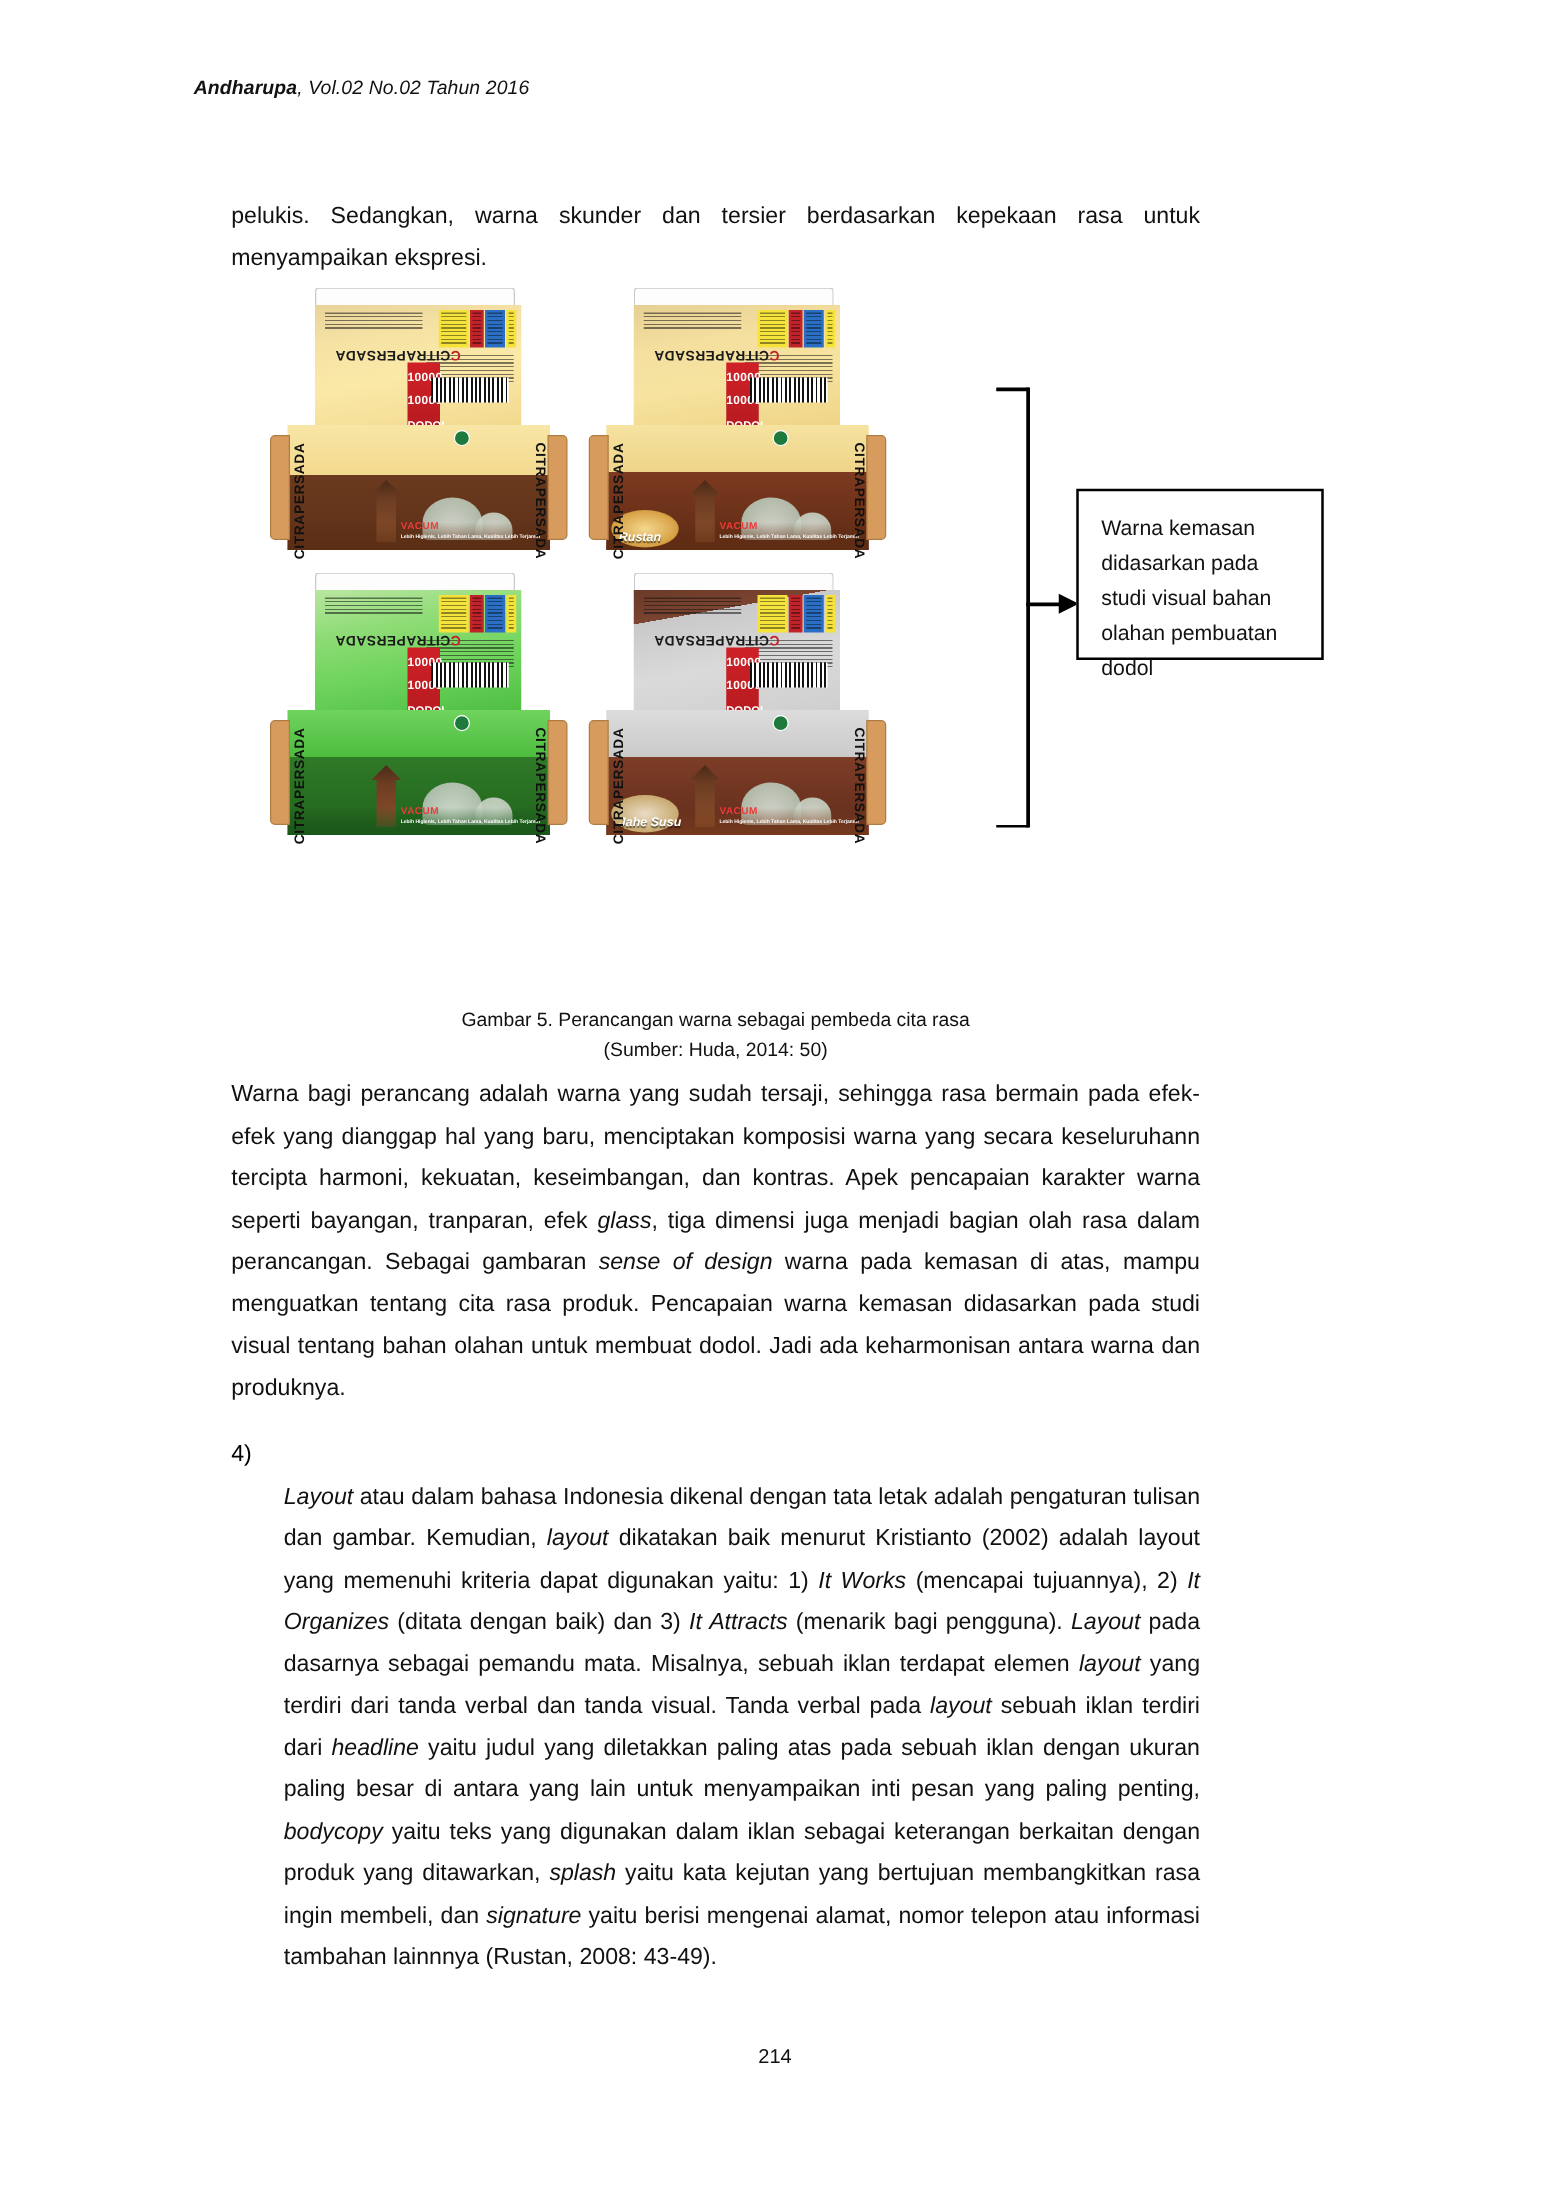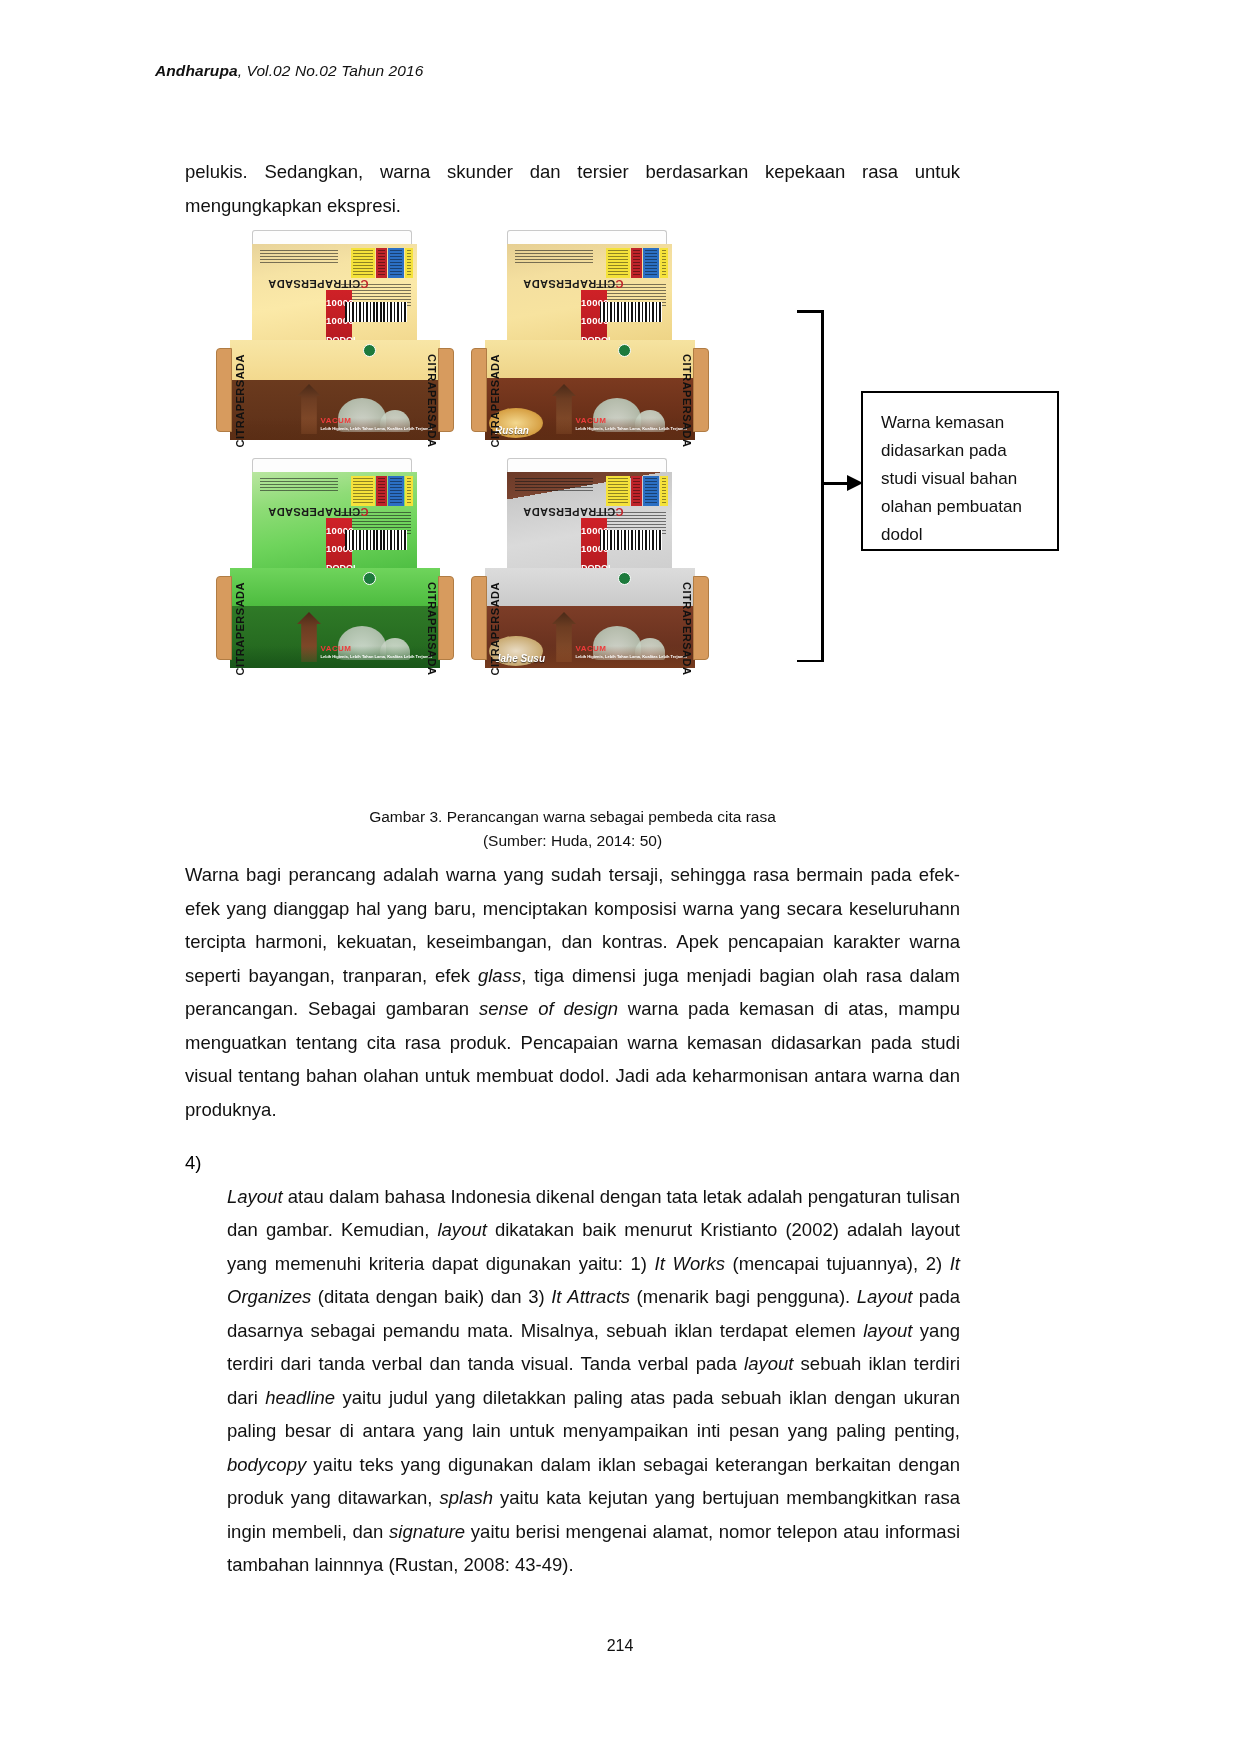--- a/index.html
+++ b/index.html
@@ -186,21 +186,21 @@
   .bracket .hbot  { position:absolute; left:0;   bottom:0; width:26px; height:2.5px; background:#000; }
 
   .arrow { position:absolute; left:636px; top:247px; width:42px; height:16px; }
   .arrow .shaft { position:absolute; left:0; top:6.5px; width:30px; height:3px; background:#000; }
   .arrow .head {
     position:absolute; left:26px; top:0; width:0; height:0;
     border-left:16px solid #000; border-top:8px solid transparent; border-bottom:8px solid transparent;
   }
 
   .callout {
-    position:absolute; left:676px; top:163px; width:198px; height:160px;
+    position:absolute; left:676px; top:163px; width:198px; height:137px;
     border:2px solid #000; background:#fff;
     padding:16px 14px 10px 18px;
   }
   .callout .ln { font-size:17px; line-height:28px; color:#111; }
 
   .caption {
     position:absolute; left:185px; top:805px; width:775px;
     text-align:center; font-size:15.5px; line-height:24px; color:#111;
   }
 
@@ -217,21 +217,21 @@
 </head>
 <body>
 
 <div class="page">
 
   <div class="running-head">
     <b>Andharupa</b><span>, Vol.02 No.02 Tahun 2016</span>
   </div>
 
   <div class="content">
-    <p class="body">pelukis. Sedangkan, warna skunder dan tersier berdasarkan kepekaan rasa untuk mengungkapkan ekspresi.</p>
+    <p class="body">pelukis. Sedangkan, warna skunder dan tersier berdasarkan kepekaan rasa untuk menyampaikan ekspresi.</p>
   </div>
 
   <div class="figure">
 
     <div class="boxes">
 
       <div class="dieline d1 t-gold">
         <div class="dl-inner">
           <div class="top-flap"></div>
           <div class="back-panel panel">
@@ -403,21 +403,21 @@
     <div class="callout">
       <div class="ln">Warna kemasan</div>
       <div class="ln">didasarkan pada</div>
       <div class="ln">studi visual bahan</div>
       <div class="ln">olahan pembuatan</div>
       <div class="ln">dodol</div>
     </div>
   </div>
 
   <div class="caption">
-    <div>Gambar 3. Perancangan warna sebagai pembeda cita rasa</div>
+    <div>Gambar 5. Perancangan warna sebagai pembeda cita rasa</div>
     <div>(Sumber: Huda, 2014: 50)</div>
   </div>
 
   <div style="position:absolute;left:185px;top:858px;width:775px;">
     <p class="body"><span>Warna bagi perancang adalah warna yang sudah tersaji, sehingga rasa bermain pada efek-efek yang dianggap hal yang baru, menciptakan komposisi warna yang secara keseluruhann tercipta harmoni, kekuatan, keseimbangan, dan kontras. Apek pencapaian karakter warna seperti bayangan, tranparan, efek </span><i>glass</i><span>, tiga dimensi juga menjadi bagian olah rasa dalam perancangan. Sebagai gambaran </span><i>sense of design</i><span> warna pada kemasan di atas, mampu menguatkan tentang cita rasa produk. Pencapaian warna kemasan didasarkan pada studi visual tentang bahan olahan untuk membuat dodol. Jadi ada keharmonisan antara warna dan produknya.</span></p>
 
     <div class="heading-row">
       <div class="num">4)</div>
     </div>
 

